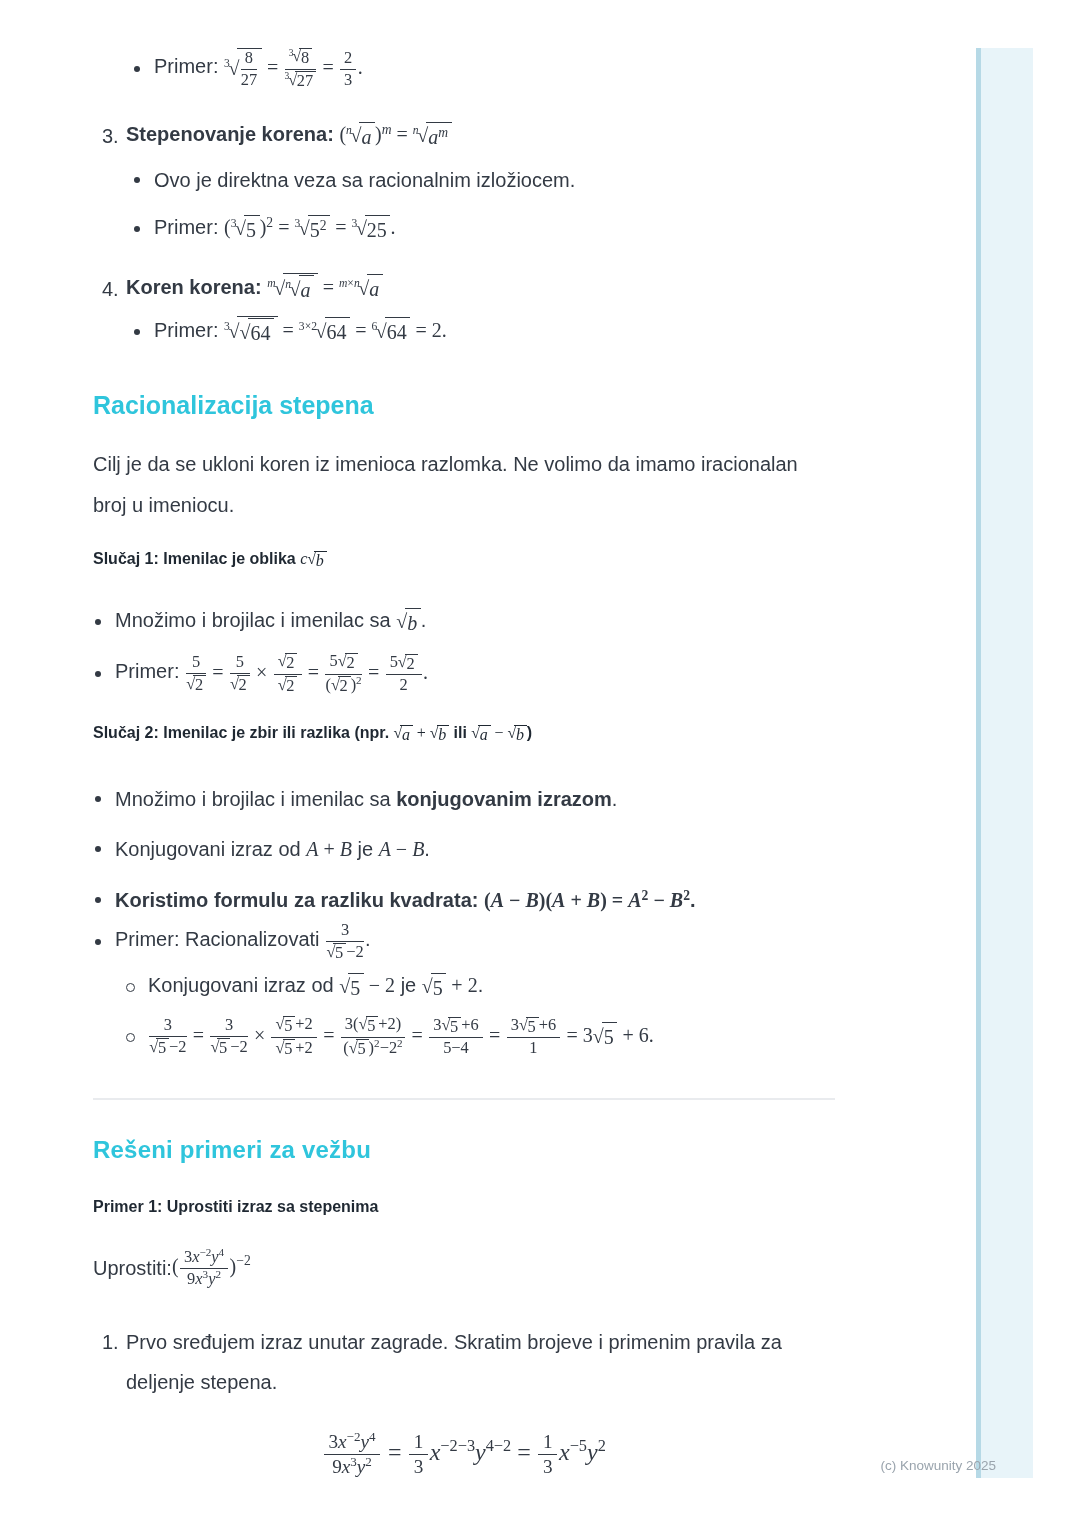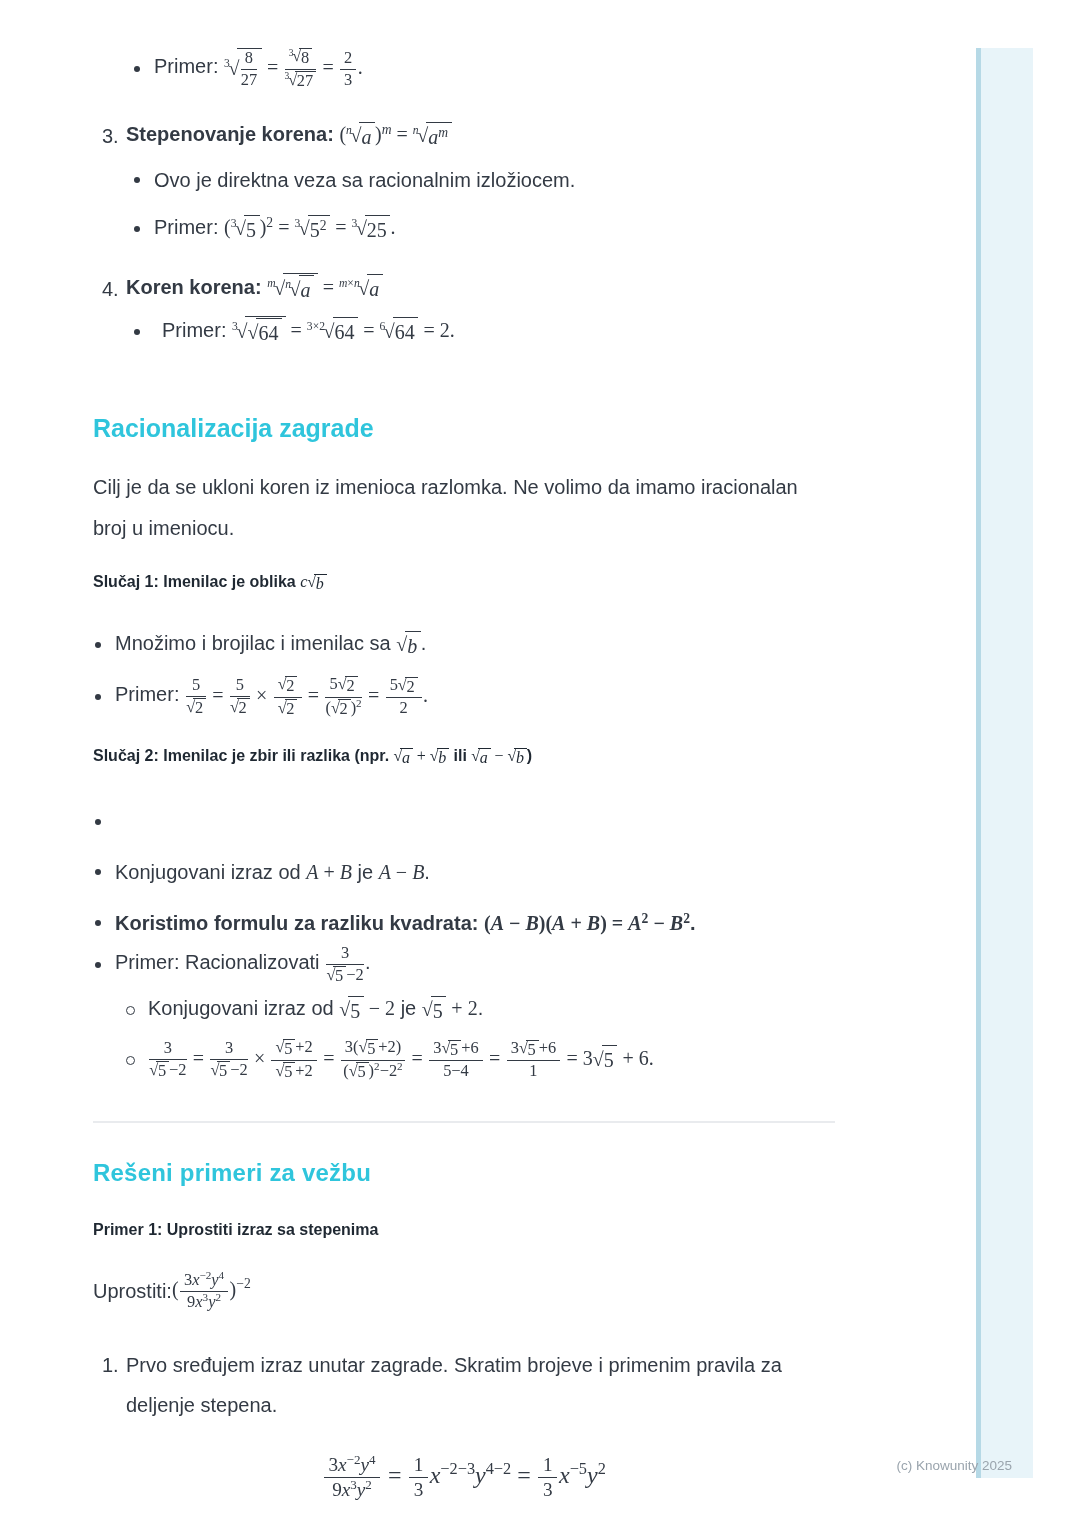--- a/index.html
+++ b/index.html
@@ -41,28 +41,28 @@
   .ri{font-size:.58em;line-height:0;vertical-align:.6em;margin-right:-.12em;}
   .rs{display:inline-block;vertical-align:middle;transform:translateY(-1px);}
   .rc{display:inline-block;vertical-align:middle;border-top:1.4px solid currentColor;padding:0 .18em 0 .1em;margin-left:-2px;}
 
   .display-eq{text-align:center;font-size:24px;}
   .display-eq .fr{font-size:.8em;}
 
   
   .side-bar{position:absolute;left:976px;top:48px;width:57px;height:1430px;
     background:#e8f4f9;border-left:5px solid #b6d9e6;box-sizing:border-box;z-index:1;}
-  .footer{position:absolute;right:68px;top:1458px;font-size:13.5px;color:#9aa4ad;z-index:3;}
+  .footer{position:absolute;right:84px;top:1458px;font-size:13.5px;color:#9aa4ad;z-index:3;}
 
   
   .mb6{margin-bottom:6px;}.mb8{margin-bottom:8px;}.mb10{margin-bottom:10px;}
   .mb14{margin-bottom:14px;}.mb16{margin-bottom:4px;font-weight:bold;}.mb18{margin-bottom:18px;}
   .mb20{margin-bottom:20px;}.mb22{margin-bottom:22px;}.mb24{margin-bottom:24px;}
   .mb26{margin-bottom:26px;}.mb28{margin-bottom:28px;}.mb34{margin-bottom:34px;}
-  .mb36{margin-bottom:36px;}.mb40{margin-bottom:40px;}.mb44{margin-bottom:64px;gap:8px;}
+  .mb36{margin-bottom:36px;}.mb40{margin-bottom:40px;}.mb44{margin-bottom:41px;}
 </style>
 </head>
 <body>
 
 <div class="page">
   <div class="content">
 
     <div class="row ind-sub mb18" style="min-height:58px;">
       <span class="dot"></span>
       <span>Primer: <span class="math"><span class="rt"><sup class="ri">3</sup><span class="rs">√</span><span class="rc"><span class="fr"><span class="fn">8</span><span class="fd">27</span></span></span></span> = <span class="fr"><span class="fn"><span class="rt"><sup class="ri">3</sup><span class="rs">√</span><span class="rc">8</span></span></span><span class="fd"><span class="rt"><sup class="ri">3</sup><span class="rs">√</span><span class="rc">27</span></span></span></span> = <span class="fr"><span class="fn">2</span><span class="fd">3</span></span>.</span></span>
@@ -83,36 +83,37 @@
 
     <div class="row ind-ol mb6" style="min-height:38px;">
       <span class="olnum">4.</span>
       <span><strong>Koren korena:</strong> <span class="math"><span class="rt"><sup class="ri"><em class="mv">m</em></sup><span class="rs">√</span><span class="rc"><span class="rt"><sup class="ri"><em class="mv">n</em></sup><span class="rs">√</span><span class="rc"><em class="mv">a</em></span></span></span></span> =  <span class="rt"><sup class="ri"><em class="mv">m</em>×<em class="mv">n</em></sup><span class="rs">√</span><span class="rc"><em class="mv">a</em></span></span></span></span>
     </div>
     <div class="row ind-sub mb44" style="min-height:36px;">
       <span class="dot"></span>
       <span>Primer: <span class="math"><span class="rt"><sup class="ri">3</sup><span class="rs">√</span><span class="rc"><span class="rt"><span class="rs">√</span><span class="rc">64</span></span></span></span> =  <span class="rt"><sup class="ri">3×2</sup><span class="rs">√</span><span class="rc">64</span></span> = <span class="rt"><sup class="ri">6</sup><span class="rs">√</span><span class="rc">64</span></span> = 2.</span></span>
     </div>
 
-    <div class="h2 mb24">Racionalizacija zagrade</div>
+    <div class="h2 mb24">Racionalizacija stepena</div>
     <div class="para mb24">Cilj je da se ukloni koren iz imenioca razlomka. Ne volimo da imamo iracionalan broj u imeniocu.</div>
 
     <div class="h3 mb26" style="min-height:30px;">Slučaj 1: Imenilac je oblika <span class="math"><em class="mv">c</em><span class="rt"><span class="rs">√</span><span class="rc"><em class="mv">b</em></span></span></span></div>
     <div class="row ind-top mb10" style="min-height:32px;">
       <span class="dot"></span>
       <span>Množimo i brojilac i imenilac sa <span class="math"><span class="rt"><span class="rs">√</span><span class="rc"><em class="mv">b</em></span></span></span>.</span>
     </div>
     <div class="row ind-top mb24" style="min-height:52px;">
       <span class="dot"></span>
       <span>Primer: <span class="math"><span class="fr"><span class="fn">5</span><span class="fd"><span class="rt"><span class="rs">√</span><span class="rc">2</span></span></span></span> = <span class="fr"><span class="fn">5</span><span class="fd"><span class="rt"><span class="rs">√</span><span class="rc">2</span></span></span></span> × <span class="fr"><span class="fn"><span class="rt"><span class="rs">√</span><span class="rc">2</span></span></span><span class="fd"><span class="rt"><span class="rs">√</span><span class="rc">2</span></span></span></span> = <span class="fr"><span class="fn">5<span class="rt"><span class="rs">√</span><span class="rc">2</span></span></span><span class="fd">(<span class="rt"><span class="rs">√</span><span class="rc">2</span></span>)<sup class="ms">2</sup></span></span> = <span class="fr"><span class="fn">5<span class="rt"><span class="rs">√</span><span class="rc">2</span></span></span><span class="fd">2</span></span>.</span></span>
     </div>
 
     <div class="h3 mb28" style="min-height:32px;">Slučaj 2: Imenilac je zbir ili razlika (npr. <span class="math"><span class="rt"><span class="rs">√</span><span class="rc"><em class="mv">a</em></span></span> + <span class="rt"><span class="rs">√</span><span class="rc"><em class="mv">b</em></span></span></span> ili <span class="math"><span class="rt"><span class="rs">√</span><span class="rc"><em class="mv">a</em></span></span> − <span class="rt"><span class="rs">√</span><span class="rc"><em class="mv">b</em></span></span></span>)</div>
     <div class="row ind-top mb20" style="min-height:30px;">
       <span class="dot"></span>
+      <span>Množimo i brojilac i imenilac sa <strong>konjugovanim izrazom</strong>.</span>
     </div>
     <div class="row ind-top mb20" style="min-height:30px;">
       <span class="dot"></span>
       <span>Konjugovani izraz od <span class="math"><em class="mv">A</em> + <em class="mv">B</em></span> je <span class="math"><em class="mv">A</em> − <em class="mv">B</em></span>.</span>
     </div>
     <div class="row ind-top mb16" style="min-height:32px;">
       <span class="dot"></span>
       <span>Koristimo formulu za razliku kvadrata: <span class="math">(<em class="mv">A</em> − <em class="mv">B</em>)(<em class="mv">A</em> + <em class="mv">B</em>) = <em class="mv">A</em><sup class="ms">2</sup> − <em class="mv">B</em><sup class="ms">2</sup></span>.</span>
     </div>
     <div class="row ind-top mb6" style="min-height:44px;">

